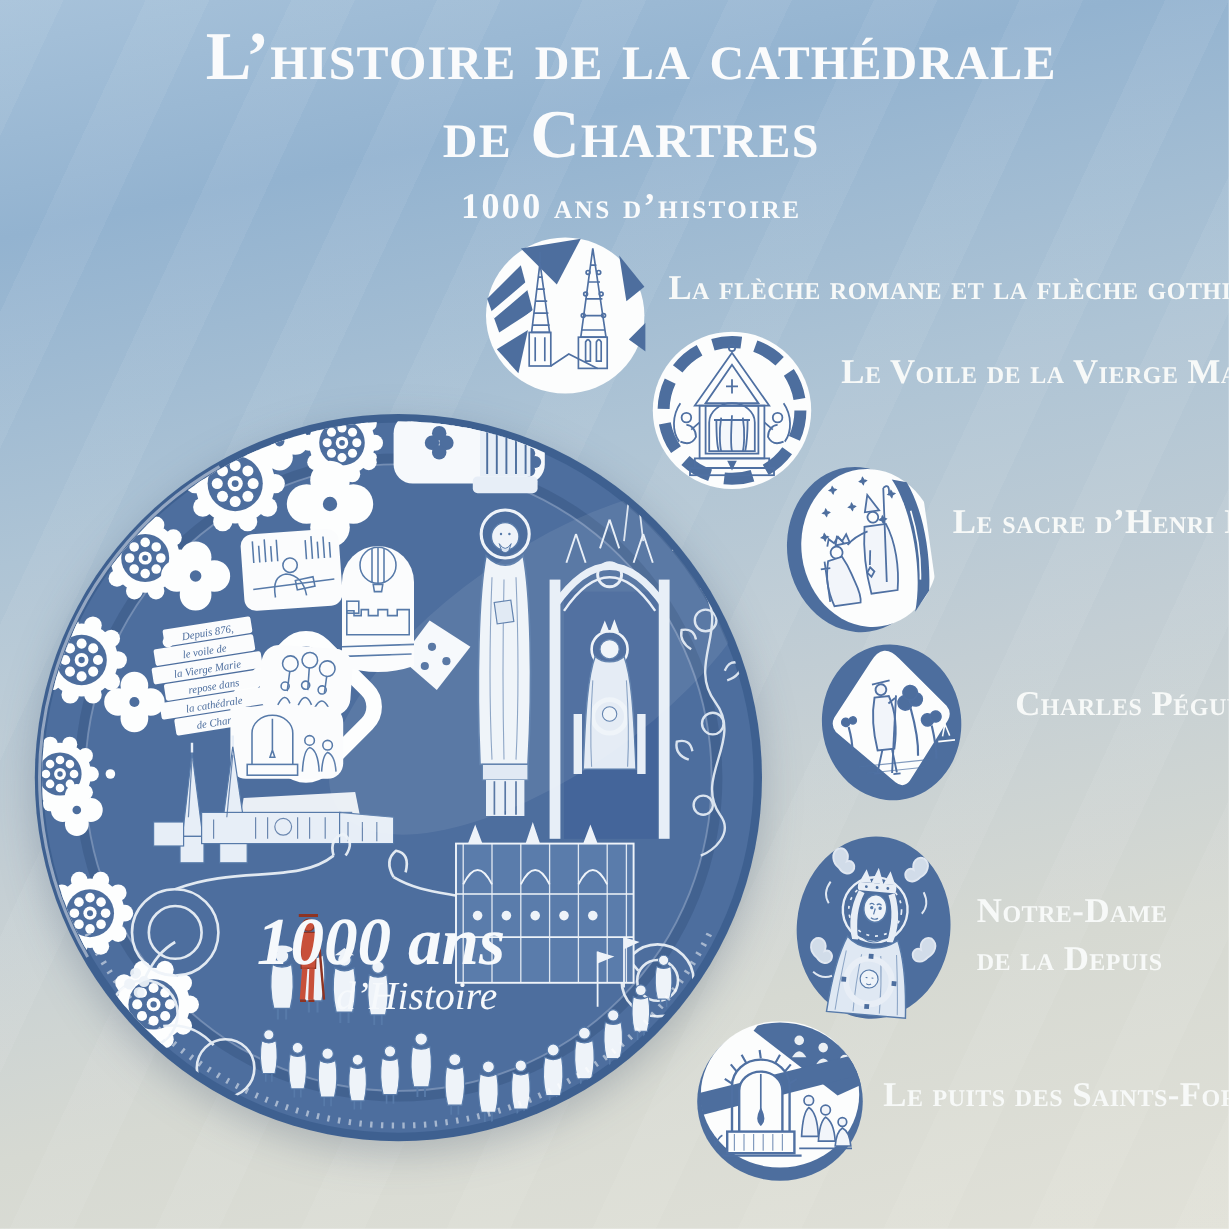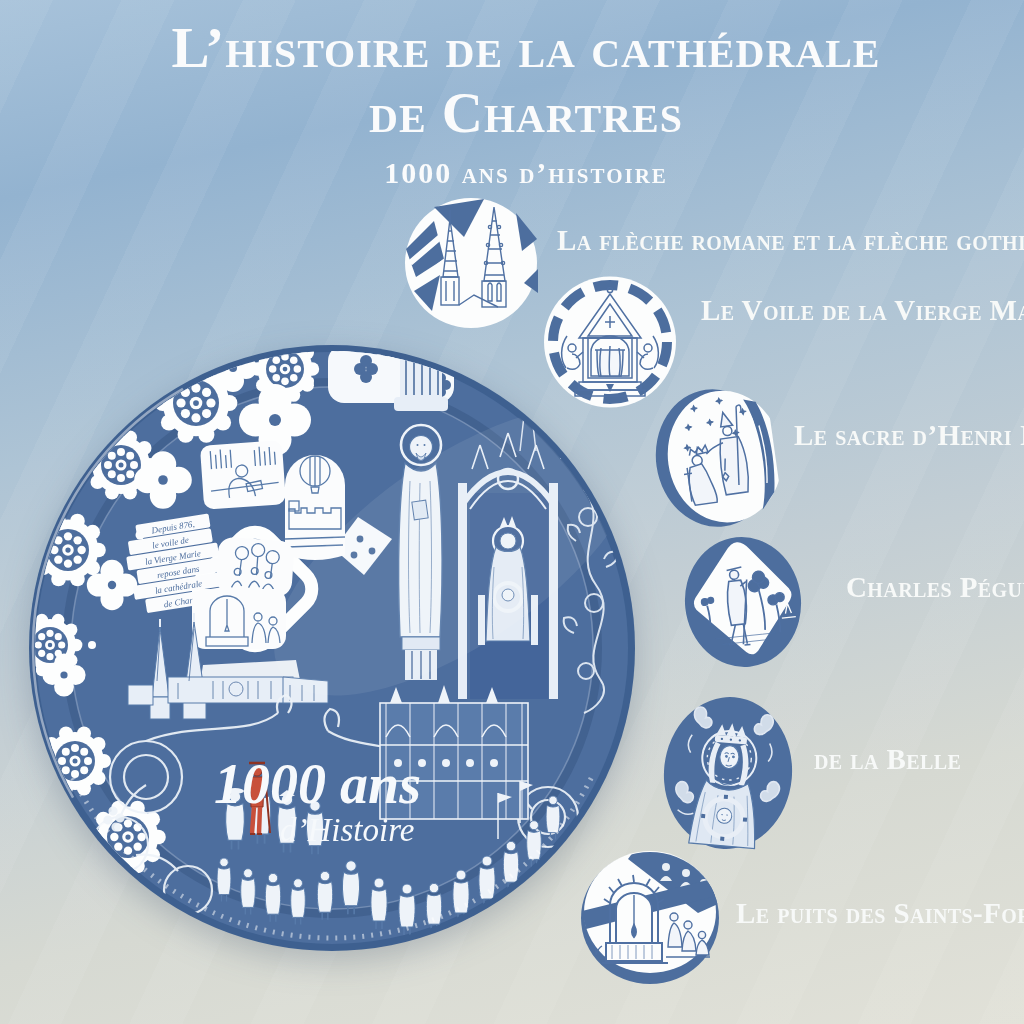--- a/index.html
+++ b/index.html
@@ -558,15 +558,16 @@
     <path d="M16,104 C16,98 14,94 12,92 M16,104 C18,98 20,96 22,95" stroke-width="1.3"></path>
   </g>
 </svg>
 </div>
 
 <div class="lbl l1">La flèche romane et la flèche gothique</div>
 <div class="lbl l2">Le Voile de la Vierge Marie</div>
 <div class="lbl l3">Le sacre d’Henri IV</div>
 <div class="lbl l4">Charles Péguy</div>
 <div class="lbl lbl-multi l5">
-  <div>de la Belle</div>
+  <div>Notre-Dame</div>
+  <div>de la Depuis</div>
 </div>
 <div class="lbl l6">Le puits des Saints-Forts</div>
 
 </body></html>

